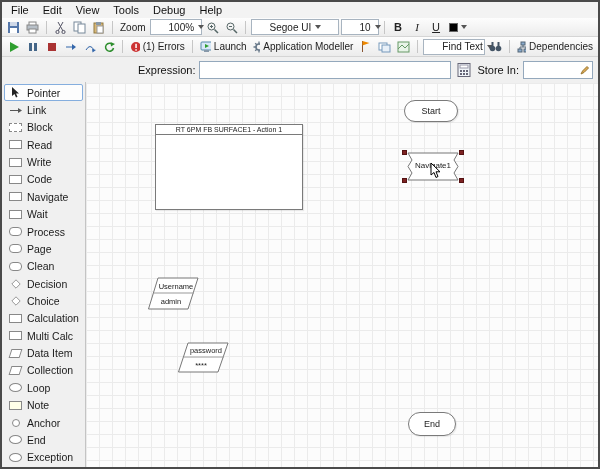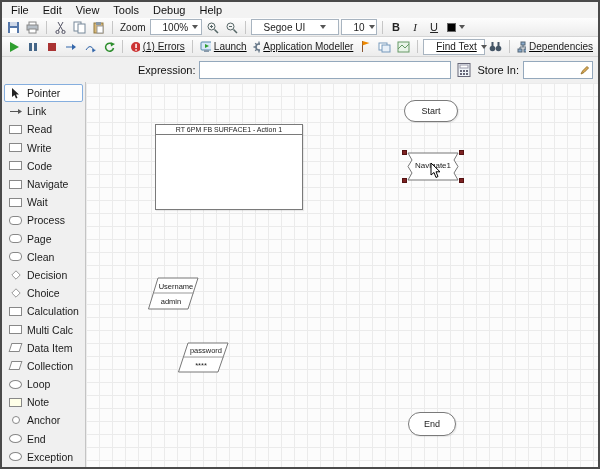--- a/index.html
+++ b/index.html
@@ -6,25 +6,25 @@
   html,body { width:600px; height:469px; font-family:"Liberation Sans",sans-serif; background:#fff; }
   .window { width:600px; height:469px; border:2px solid #4a4a4a; background:#f0f0f0; display:flex; flex-direction:column; overflow:hidden; }
 
   
   .menubar { height:16px; display:flex; align-items:center; padding:0 2px; font-size:11px; background:#f3f3f3; color:#111; }
   .menu-item { padding:1px 7px; cursor:default; }
 
   
   .toolbar { display:flex; align-items:center; gap:2px; padding:0 3px; background:linear-gradient(#fdfdfd,#ececec); border-bottom:1px solid #d5d5d5; flex:none; }
   .tb1 { height:19px; }
-  .tb2 { height:20px;text-decoration:underline; }
+  .tb2 { height:20px; }
   .tbtn { height:16px; min-width:17px; display:flex; align-items:center; justify-content:center; gap:3px; border-radius:2px; padding:0 2px; font-size:10px; color:#222; white-space:nowrap; }
   .sep { width:1px; height:13px; background:#c6c6c6; margin:0 3px; flex:none; }
   .lbl { font-size:10px; margin:0 2px; color:#222; white-space:nowrap; }
-  .combo { display:flex; align-items:center; justify-content:space-between; border:1px solid #a8b4c0; background:#fff; height:16px; font-size:10px; padding:0 12px; gap:4px; color:#222; white-space:nowrap; }
+  .combo { display:flex; align-items:center; justify-content:space-between; border:1px solid #a8b4c0; background:#fff; height:16px; font-size:10px; padding:0 18px; gap:4px; color:#222; white-space:nowrap; }
   .caret-down { width:0; height:0; border-left:3px solid transparent; border-right:3px solid transparent; border-top:4px solid #555; }
   .bold-b { font-weight:bold; font-size:11px; }
   .italic-i { font-style:italic; font-family:"Liberation Serif",serif; font-size:11px; }
   .under-u { text-decoration:underline; font-size:11px; }
   .swatch { display:inline-block; width:9px; height:9px; background:#000; border:1px solid #666; }
 
   
   .main { flex:1; display:flex; min-height:0; }
   .sidebar { width:84px; flex:none; background:#f0f0f0; border-right:1px solid #c4c4c4; display:flex; flex-direction:column; padding:2px 2px 1px 2px;margin-top:25px; }
   .side-item { flex:1; display:flex; align-items:center; gap:4px; font-size:10.5px; color:#1a1a1a; padding:0 3px; white-space:nowrap; border:1px solid transparent; }
@@ -271,20 +271,26 @@
           <span>Pointer</span>
         </div>
       <div class="side-item">
           <span class="sicon">
             <svg width="13" height="9">
               <path d="M1 4.5 h8" stroke="#555"></path>
               <polygon points="9,2 13,4.5 9,7" fill="#555"></polygon>
             </svg>
           </span>
           <span>Link</span>
+        </div>
+      <div class="side-item">
+          <span class="sicon">
+            <span class="si dashed"></span>
+          </span>
+          <span>Block</span>
         </div>
       <div class="side-item">
           <span class="sicon">
             <span class="si"></span>
           </span>
           <span>Read</span>
         </div>
       <div class="side-item">
           <span class="sicon">
             <span class="si"></span>

